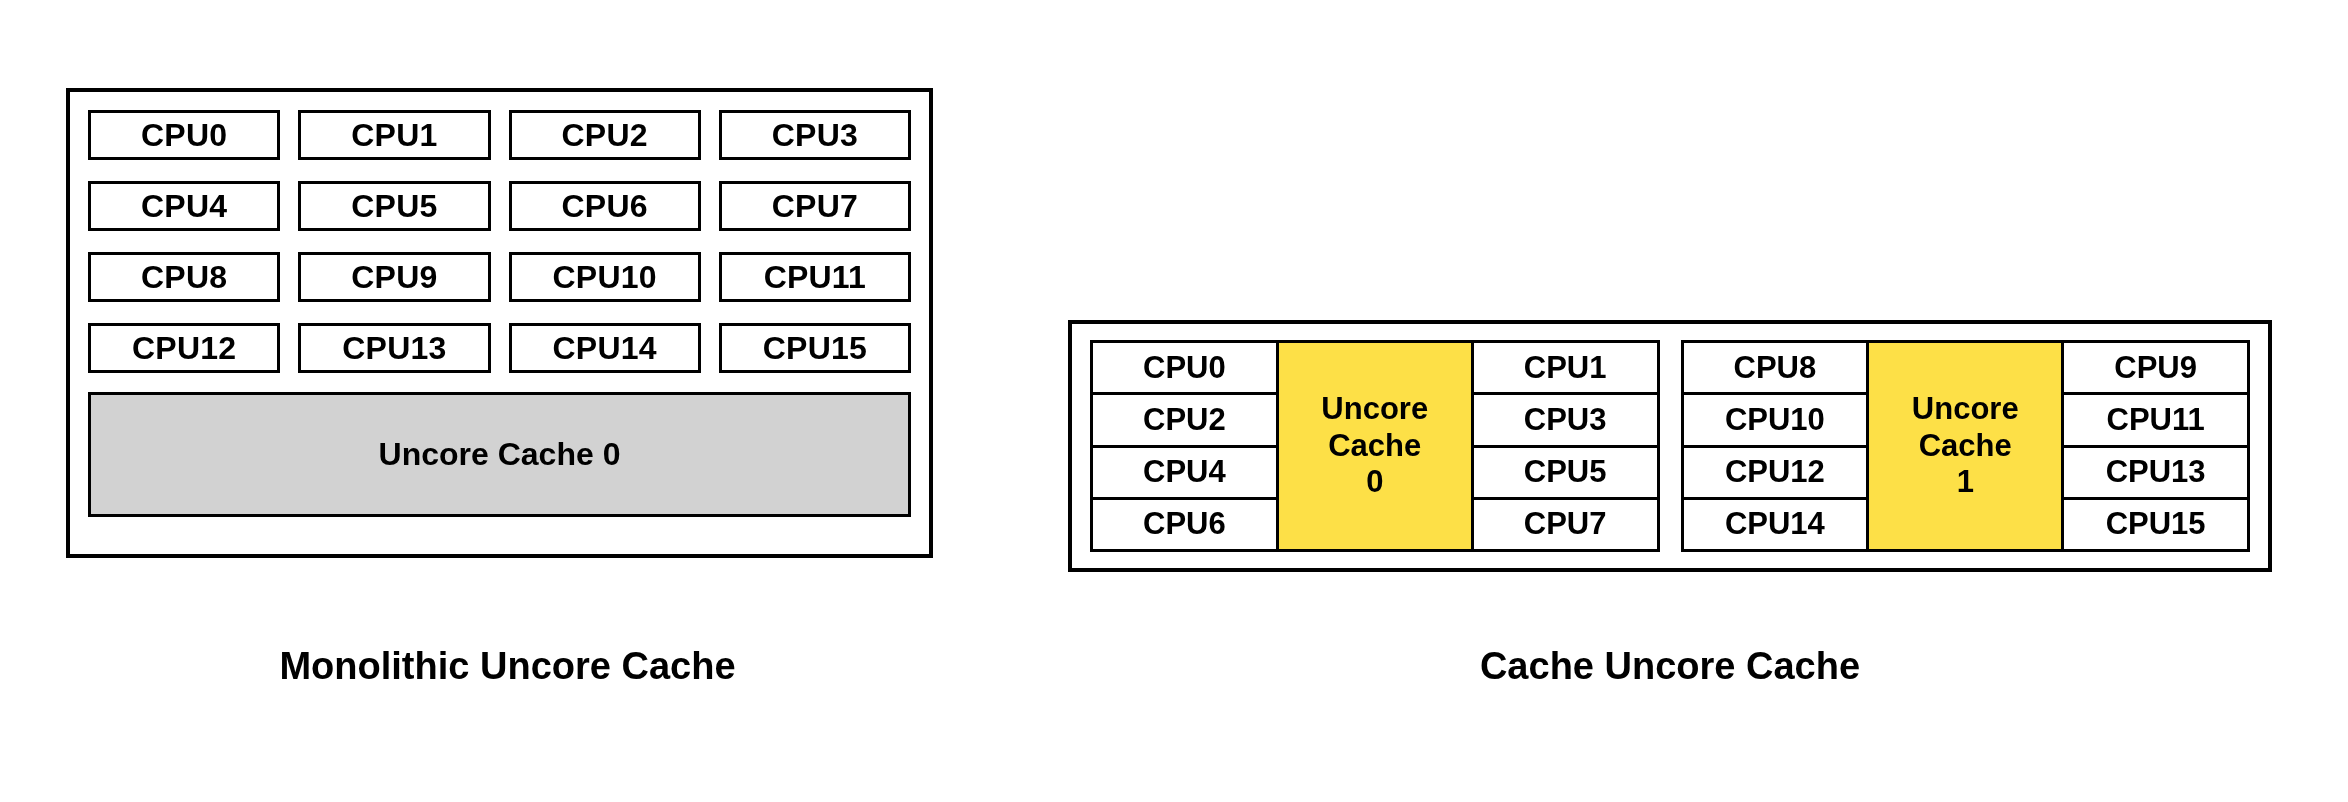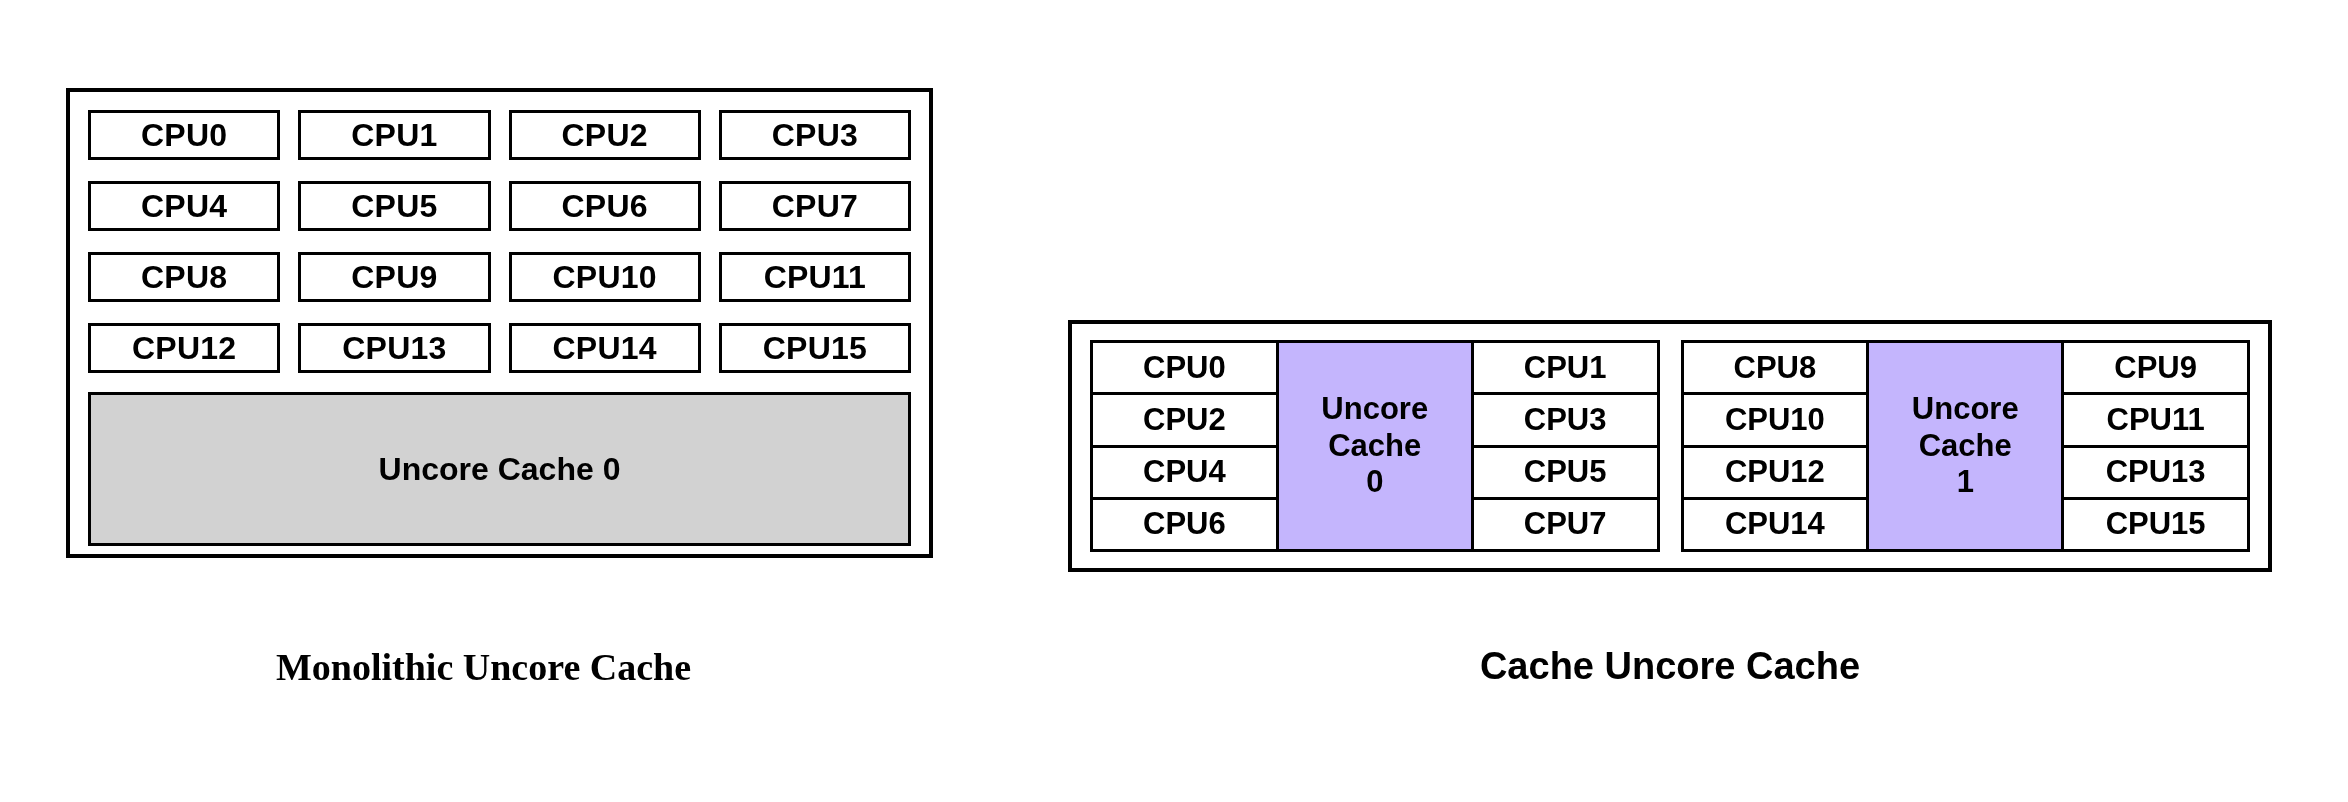--- a/index.html
+++ b/index.html
@@ -47,21 +47,21 @@
     font-size: 32px;
     font-weight: bold;
     color: #000000;
     letter-spacing: 0.2px;
   }
   #mono-cache {
     position: absolute;
     left: 18px;
     right: 18px;
     top: 300px;
-    height: 154px;
+    height: 125px;
     border: 3px solid #000000;
     box-sizing: border-box;
     background: #d2d2d2;
     display: flex;
     align-items: center;
     justify-content: center;
     font-size: 32px;
     font-weight: bold;
     color: #000000;
   }
@@ -111,21 +111,21 @@
     box-sizing: border-box;
     background: #ffffff;
   }
   .cpu-cell:last-child { border-bottom: none; }
 
   .cache-col {
     flex: 0 0 198px;
     border-left: 3px solid #000000;
     border-right: 3px solid #000000;
     box-sizing: border-box;
-    background: #c4b5fd;
+    background: #fde047;
     display: flex;
     flex-direction: column;
     align-items: center;
     justify-content: center;
     font-size: 31px;
     font-weight: bold;
     color: #000000;
     line-height: 1.18;
   }
   .cache-line { display: block; }
@@ -133,24 +133,23 @@
   
   .caption {
     position: absolute;
     font-size: 38px;
     font-weight: bold;
     color: #000000;
     text-align: center;
     white-space: nowrap;
   }
   #caption-mono {
-    left: 50px;
+    left: 74px;
     top: 645px;
     width: 867px;
-    font-family: Liberation Serif, serif;
   }
   #caption-split {
     left: 1068px;
     top: 645px;
     width: 1204px;
   }
 </style>
 </head>
 <body>
 

